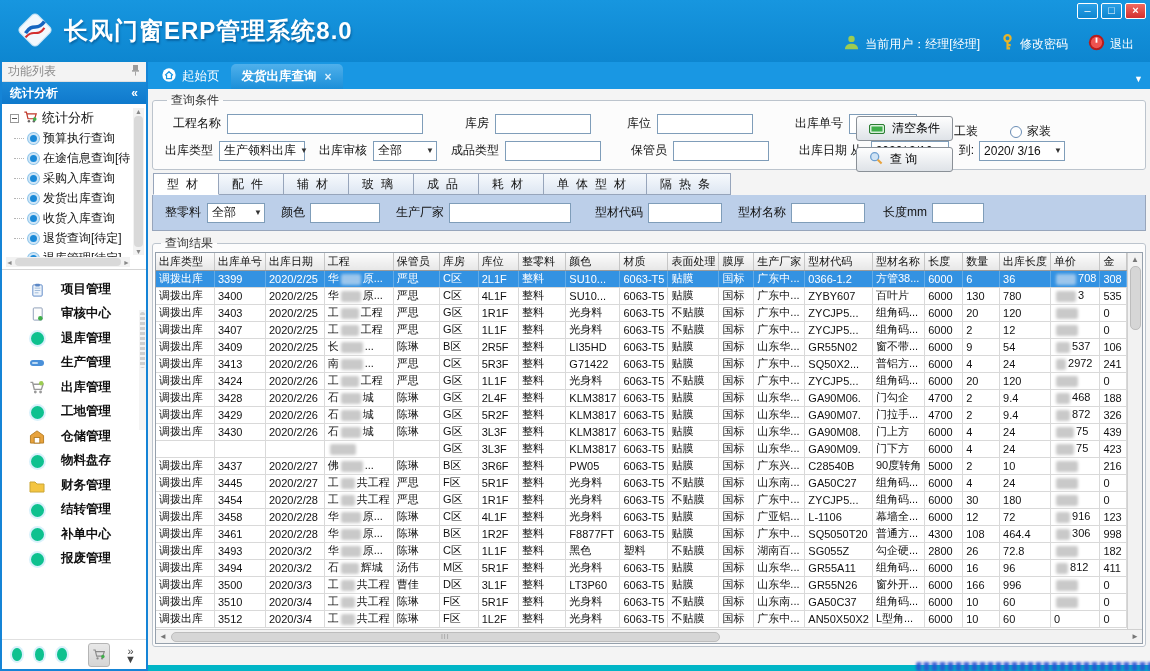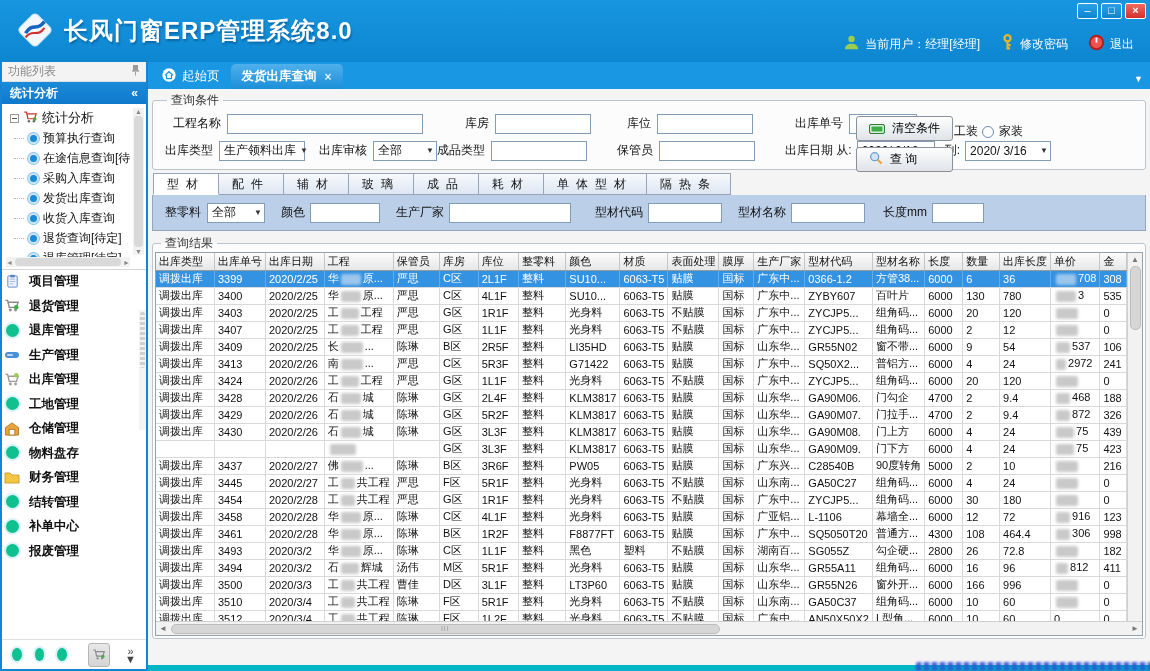--- a/index.html
+++ b/index.html
@@ -29,21 +29,21 @@
   .tree-row.root { font-size:13px; }
   .expander { width:9px; height:9px; border:1px solid #999; background:#fff; position:relative; flex:0 0 9px; }
   .expander::after { content:""; position:absolute; left:1px; right:1px; top:3px; height:1px; background:#555; }
   .tree-dash { width:10px; border-top:1px dotted #b5b5b5; flex:0 0 10px; margin-left:4px; }
   .tree-dot { width:11px; height:11px; border-radius:50%; background:#1b8ad8; border:2px solid #cfe6f7; box-shadow:0 0 0 1px #8cc4ea; flex:0 0 11px; }
   .tree-vscroll { position:absolute; right:2px; top:4px; bottom:14px; width:11px; background:#f2f2f2; display:flex; flex-direction:column; align-items:center; justify-content:space-between; font-size:7px; color:#888; }
   .tree-vthumb { width:9px; flex:1; margin:1px 0; background:#d9d9d9; border-radius:4px; }
   .tree-hscroll { position:absolute; left:4px; right:16px; bottom:2px; height:10px; background:#f2f2f2; display:flex; align-items:center; justify-content:space-between; font-size:7px; color:#888; }
   .tree-hthumb { height:8px; flex:1; margin:0 2px; background:#d9d9d9; border-radius:4px; }
   .menu { flex:1; overflow:hidden; padding-top:3px; position:relative; }
-  .menu-item { height:24.5px; display:flex; align-items:flex-start; gap:9px; padding-left:2px; font-weight:bold; font-size:12.5px; cursor:default; }
+  .menu-item { height:24.5px; display:flex; align-items:flex-end; gap:16px; padding-left:27px; font-weight:bold; font-size:12.5px; cursor:default; }
   .menu-item .ic { width:16px; height:16px; display:inline-flex; align-items:center; justify-content:center; flex:0 0 16px; }
   .dot-ic { width:13px; height:13px; border-radius:50%; background:#0ec18f; box-shadow:0 0 0 2px #d9f1fb; }
   .menu-vscroll { position:absolute; right:0; top:40px; width:7px; height:120px; background:#f4f4f4; }
   .menu-vthumb { width:5px; height:56px; margin:2px auto; background:#cfcfcf; border-radius:3px; background-image:repeating-linear-gradient(#cfcfcf 0 3px,#f4f4f4 3px 5px); }
   .menu-footer { flex:0 0 30px; border-top:1px solid #e0e0e0; display:flex; align-items:center; gap:13px; padding:0 10px; }
   .menu-footer .dot-ic { box-shadow:0 0 0 2px #d9f1fb; }
   .cart-btn { width:30px; height:24px; border:1px solid #b5b5b5; border-radius:3px; background:linear-gradient(#e8e8e8,#d5d5d5); display:flex; align-items:center; justify-content:center; margin-left:8px; }
   .overflow-btn { font-size:11px; color:#444; line-height:8px; text-align:center; margin-left:2px; }
 
   
@@ -57,36 +57,36 @@
   .content { flex:1; background:#f4f4f4; padding:3px 4px 16px 4px; display:flex; flex-direction:column; min-height:0; }
   fieldset { border:1px solid #bcc4cd; border-radius:3px; background:#fcfcfc; }
   legend { font-size:12px; color:#333; padding:0 4px; margin-left:6px; }
 
   .query { flex:0 0 78px; position:relative; padding:1px 8px 4px 8px; }
   .qrow { display:flex; align-items:center; height:27px; }
   .qrow label { white-space:nowrap; }
   .txt { height:20px; border:1px solid #7f9db9; background:#fff; font:inherit; padding:0 3px; }
   .sel { height:20px; border:1px solid #7f9db9; background:#fff; display:inline-flex; align-items:center; justify-content:space-between; padding:0 2px 0 4px; white-space:nowrap; cursor:default; }
   .sel .caret { font-size:8px; color:#333; margin-left:4px; }
-  .radio-group { display:flex; align-items:flex-start; gap:4px; margin-left:20px;margin-top:16px; }
+  .radio-group { display:flex; align-items:flex-start; gap:32px; margin-left:20px;margin-top:16px; }
   .radio-opt { display:inline-flex; align-items:center; gap:5px; }
   .radio { width:12px; height:12px; border-radius:50%; border:1px solid #6a8db5; background:#fff; position:relative; }
   .radio.checked::after { content:""; position:absolute; inset:2px; border-radius:50%; background:#1565c0; }
   .btn { height:25px; border:1px solid #8a9097; border-radius:3px; background:linear-gradient(#fefefe,#dfe3e8); display:inline-flex; align-items:center; gap:7px; padding:0 12px; font:inherit; cursor:default; }
   .btn-col { position:absolute; right:192px; top:7px; display:flex; flex-direction:column; gap:6px; align-items:stretch; }
   .clear-ic { width:16px; height:10px; background:#3fae49; border:1px solid #2c7d33; border-radius:2px; box-shadow:inset 0 0 0 1.5px #d8efda; }
 
   .mat-tabs { flex:0 0 22px; display:flex; margin-top:3px; padding-left:1px;text-align:center; }
   .mat-tab { border:1px solid #97a5bb; border-left-width:0; background:linear-gradient(#f7fafd,#dde6f2); padding:0 13px; display:flex; align-items:center; letter-spacing:7px; font-size:12px; cursor:default; }
   .mat-tab:first-child { border-left-width:1px; }
   .mat-tab.active { background:#fff; border-bottom-color:#fff; position:relative; }
   .blue-filter { flex:0 0 36px; background:#bccfe9; border:1px solid #97a5bb; border-top:none; display:flex; align-items:center; padding-left:12px; }
   .blue-filter label { white-space:nowrap; }
 
-  .results { flex:1; margin-top:4px; margin-bottom:10px; min-height:0; display:flex; flex-direction:column; padding:0 2px 2px 2px; }
+  .results { flex:1; margin-top:4px; margin-bottom:2px; min-height:0; display:flex; flex-direction:column; padding:0 2px 2px 2px; }
   .grid-outer { flex:1; min-height:0; display:flex; flex-direction:column; border:1px solid #95a0ac; background:#fff; }
   .grid-mid { flex:1; min-height:0; display:flex; }
   .grid-area { flex:1; overflow:hidden; background:#fff; }
   table { border-collapse:collapse; table-layout:fixed; font-size:11px; }
   th { background:linear-gradient(#fcfcfc,#e7e7e7); border-right:1px solid #c6c6c6; border-bottom:1px solid #9a9a9a; height:17px; font-weight:normal; text-align:left; padding:0 3px; white-space:nowrap; overflow:hidden; }
   td { border-right:1px solid #d9d9d9; border-bottom:1px solid #d9d9d9; height:17px; padding:0 3px; white-space:nowrap; overflow:hidden; }
   tr.selected td { background:#3392e2; color:#fff; border-right-color:#61abe8; }
   .censor { display:inline-block; height:11px; background:#c9c9c9; border-radius:2px; filter:blur(1.5px); vertical-align:middle; margin:0 2px; }
   tr.selected .censor { background:#9cc6ec; }
   .vscroll { flex:0 0 15px; background:#f2f2f2; border-left:1px solid #d0d0d0; display:flex; flex-direction:column; align-items:center; font-size:8px; color:#777; padding:2px 0; }
@@ -224,28 +224,26 @@
               <svg width="15" height="16" viewBox="0 0 16 16">
                 <rect x="3" y="2.5" width="10" height="12" rx="1" fill="#eef4fb" stroke="#5b87c5"></rect>
                 <rect x="5.5" y="1.2" width="5" height="3" rx="1" fill="#5b87c5"></rect>
                 <path d="M5 6h6M5 8.5h6M5 11h4" stroke="#9ab6d8" stroke-width="1"></path>
               </svg>
             </span>
             <span>项目管理</span>
           </div>
           <div class="menu-item">
             <span class="ic">
-              <svg width="16" height="15" viewBox="0 0 16 16">
-                <path d="M1 2.5h2.3l1.8 7.5h7.6l1.8-5.5H4" fill="none" stroke="#8a8a8a" stroke-width="1.5"></path>
-                <circle cx="6.2" cy="12.8" r="1.5" fill="#8a8a8a"></circle>
-                <circle cx="11.8" cy="12.8" r="1.5" fill="#8a8a8a"></circle>
-                <circle cx="12.5" cy="9.8" r="2.4" fill="#3fae49"></circle>
+              <svg width="15" height="16" viewBox="0 0 16 16">
+                <rect x="3.5" y="1.5" width="9.5" height="13" rx="1" fill="#fdfdfd" stroke="#8a9bb5"></rect>
+                <circle cx="11" cy="12.5" r="2.4" fill="#3fae49"></circle>
               </svg>
             </span>
-            <span>退货管理</span>
+            <span>审核中心</span>
           </div>
           <div class="menu-item">
             <span class="ic">
               <span class="dot-ic"></span>
             </span>
             <span>退库管理</span>
           </div>
           <div class="menu-item">
             <span class="ic">
               <svg width="16" height="12" viewBox="0 0 16 12">
@@ -377,21 +375,21 @@
             <label style="margin-left:4px">出库类型</label>
             <span class="sel" style="width:86px;margin-left:6px">
                 <span>生产领料出库</span>
                 <span class="caret">▼</span>
               </span>
             <label style="margin-left:14px">出库审核</label>
             <span class="sel" style="width:64px;margin-left:6px">
                 <span>全部</span>
                 <span class="caret">▼</span>
               </span>
-            <label style="margin-left:0">成品类型</label>
+            <label style="margin-left:14px">成品类型</label>
             <input class="txt" style="width: 96px; margin-left: 6px;">
             <label style="margin-left:30px">保管员</label>
             <input class="txt" style="width: 96px; margin-left: 6px;">
             <label style="margin-left:30px"><span>出库日期</span> <span>从:</span></label>
             <span class="sel" style="width:78px;margin-left:5px">
                 <span>2020/ 2/16</span>
                 <span class="caret">▼</span>
               </span>
             <label style="margin-left:10px">到:</label>
             <span class="sel" style="width:86px;margin-left:5px">

